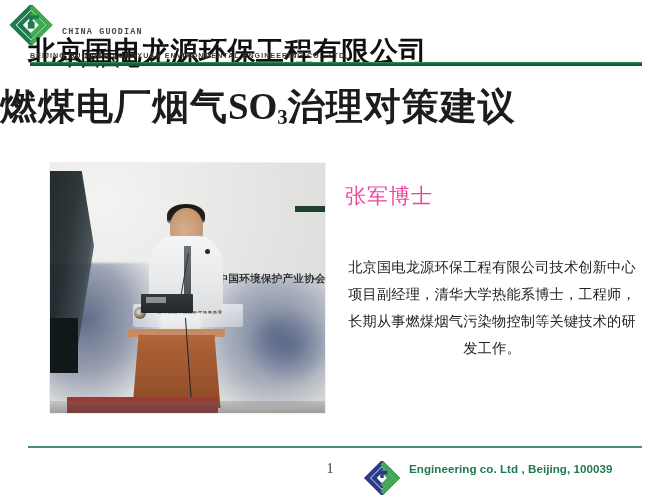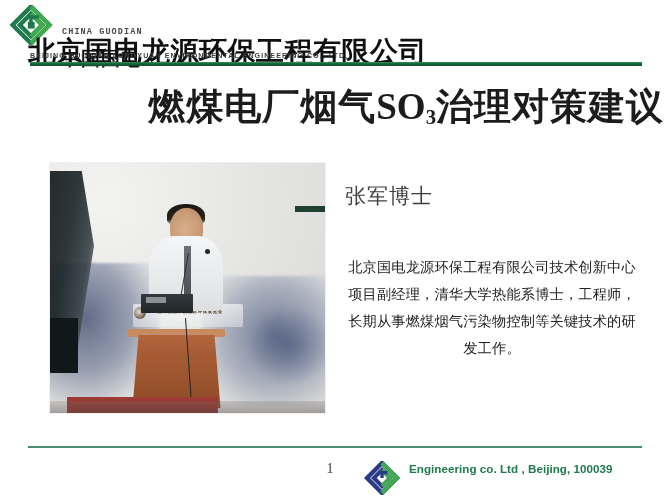--- a/index.html
+++ b/index.html
@@ -86,21 +86,21 @@
     height: 4px;
     background: linear-gradient(to bottom, #3f8f63 0%, #136137 45%, #0f5730 100%);
   }
 
   
   #slide-title {
     position: absolute;
     left: 0;
     top: 82px;
     width: 664px;
-    text-align: right;
+    text-align: left;
     font-size: 37px;
     font-weight: bold;
     letter-spacing: 1px;
     color: #1c1c1c;
     font-family: "DejaVu Sans", "Liberation Sans", sans-serif;
     white-space: nowrap;
   }
   #slide-title sub {
     font-size: 0.56em;
     vertical-align: baseline;
@@ -240,21 +240,21 @@
     background: linear-gradient(to bottom, rgba(120,110,110,0.25), rgba(90,80,80,0.45));
   }
 
   
   #speaker-name {
     position: absolute;
     left: 345px;
     top: 182px;
     font-size: 21px;
     font-weight: normal;
-    color: #404040;
+    color: #ec4899;
     letter-spacing: 1px;
     font-family: "DejaVu Sans", "Liberation Sans", sans-serif;
     white-space: nowrap;
   }
   #speaker-bio {
     position: absolute;
     left: 345px;
     top: 254px;
     width: 294px;
     font-size: 14.2px;
@@ -329,20 +329,21 @@
 <div id="slide-title"><span>燃煤电厂烟气</span><span class="title-sn">SO</span><sub class="title-sn">3</sub><span>治理对策建议</span></div>
 
 <div id="speaker-photo">
   <div class="ph-wall"></div>
   <div class="ph-ink-a"></div>
   <div class="ph-ink-b"></div>
   <div class="ph-ink-c"></div>
   <div class="ph-darkpanel"></div>
   <div class="ph-darkpanel2"></div>
   <div class="ph-greenmark"></div>
+  <div class="ph-org-text">中国环境保护产业协会</div>
   <div class="ph-badge"></div>
   <div class="ph-badge-emblem"></div>
   <div class="ph-badge-txt">第十五届中国国际环保展览会</div>
   <div class="ph-person-hair"></div>
   <div class="ph-person-head"></div>
   <div class="ph-person-body"></div>
   <div class="ph-tie"></div>
   <div class="ph-mic-stand"></div>
   <div class="ph-mic-head"></div>
   <div class="ph-laptop"></div>

